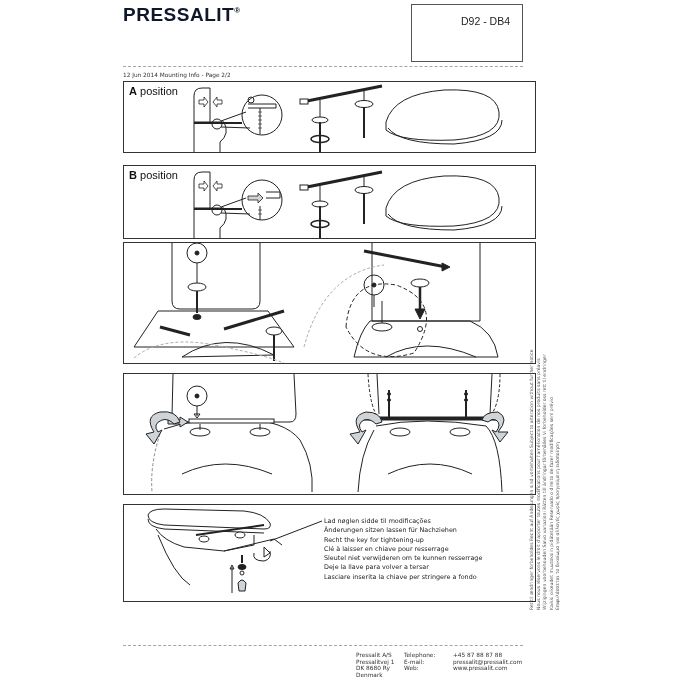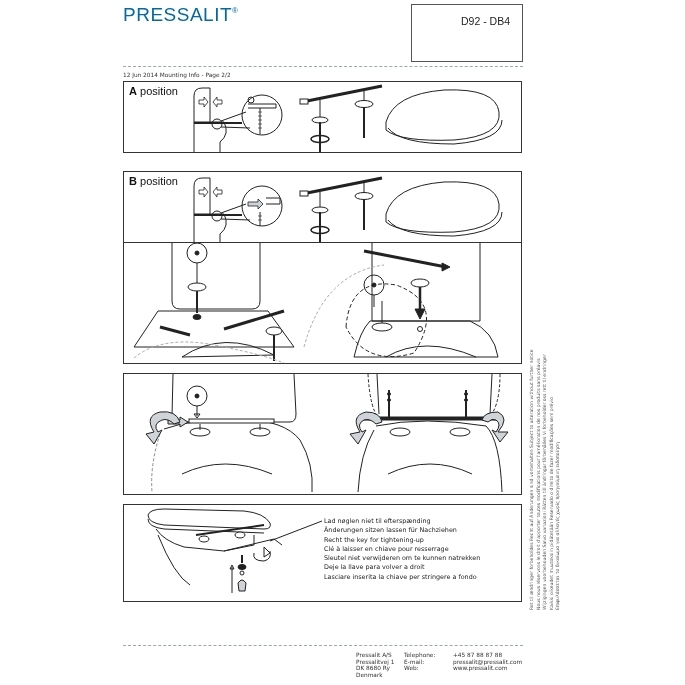--- a/index.html
+++ b/index.html
@@ -1,27 +1,27 @@
 <!DOCTYPE html>
 <html><head>
 <meta charset="utf-8">
 <style>
   html, body { margin:0; padding:0; background:#ffffff; }
   body { width:685px; height:685px; position:relative; overflow:hidden;
          font-family:"DejaVu Sans", sans-serif; color:#222; }
   .abs { position:absolute; }
   .logo { left:123px; top:4px; font-family:"Liberation Sans", sans-serif;
-          font-size:19px; letter-spacing:0.5px; color:#0369a1; font-weight:normal;text-align:right; }
+          font-size:19px; letter-spacing:0.5px; color:#0f172a; font-weight:bold;text-align:right; }
   .logo sup { font-size:8px; vertical-align:top; position:relative; top:2px; }
   .model-box { left:411px; top:4px; width:110px; height:56px; border:1px solid #555; }
   .model-box span { position:absolute; left:7px; top:10px; font-size:10.5px;
                     font-family:"Liberation Sans", sans-serif; color:#222;padding-left:42px; }
   .dotline { left:123px; width:400px; height:0; border-top:1px dashed #9aa; }
   .header-line { left:123px; top:72px; font-size:5.8px; color:#333; }
-  .panel { left:123px; width:397px; border:1.3px solid #333; background:#fff; overflow:hidden; }
+  .panel { left:123px; width:397px; border:1.3px solid #333; background:#fff; overflow:hidden;padding-left:14px; }
   .panel svg { position:absolute; left:0; top:0; }
   .panel-label { position:absolute; left:5px; top:3px; font-size:11px;
                  font-family:"Liberation Sans", sans-serif; color:#111; }
   .panel-label b { font-weight:bold; }
   .instr { position:absolute; left:200px; top:12px; font-size:6.4px; line-height:9.3px; color:#222; }
   .instr div { white-space:nowrap; }
   .vert { left:529px; top:610px; width:410px; height:34px; transform-origin:0 0;
           transform:rotate(-90deg); font-size:4.6px; line-height:6.6px; color:#555; }
   .vert div { white-space:nowrap; overflow:hidden; }
   .footer { top:652px; font-size:5.8px; line-height:6.6px; color:#333; }
@@ -65,21 +65,21 @@
     <ellipse cx="196" cy="57" rx="9" ry="3.5" stroke-width="1.6"></ellipse>
     <line x1="240" y1="8" x2="240" y2="20"></line>
     <ellipse cx="240" cy="22" rx="9" ry="3.5" fill="#fff"></ellipse>
     <line x1="240" y1="25" x2="240" y2="56" stroke-width="2"></line>
 
     <path d="M262 40 Q270 12 320 8 Q372 6 375 30 Q378 54 330 58 Q276 60 262 48 Z"></path>
     <path d="M264 46 Q276 62 330 62 Q378 58 378 38"></path>
   </svg>
 </div>
 
-<div class="abs panel" style="top:171px;height:72px;">
+<div class="abs panel" style="top:165px;height:72px;">
   <div class="panel-label"><b>B</b> <span>position</span></div>
   <svg width="397" height="72" viewBox="0 0 397 72" fill="none" stroke="#222" stroke-width="1">
     <path d="M70 72 L70 42 L100 42 Q106 54 96 62 L96 72"></path>
     <path d="M70 42 L70 14 Q70 6 78 6 L86 6 L86 42"></path>
     <line x1="70" y1="43" x2="118" y2="43" stroke-width="2"></line>
     <path d="M75 18 h5 l0 -3 l4 5 l-4 5 l0 -3 h-5z M98 18 h-5 l0 -3 l-4 5 l4 5 l0 -3 h5z" stroke-width="0.8"></path>
     <circle cx="93" cy="44" r="5"></circle>
     <line x1="97" y1="41" x2="122" y2="32"></line>
     <line x1="97" y1="47" x2="126" y2="48"></line>
     <circle cx="138" cy="34" r="20"></circle>
@@ -189,26 +189,26 @@
     <path d="M130 48 Q128 56 140 56 Q148 54 146 46"></path>
     <path d="M140 42 l6 6 l-6 4z" fill="#fff"></path>
     <line x1="118" y1="50" x2="118" y2="58" stroke-width="2"></line>
     <ellipse cx="118" cy="62" rx="4" ry="2.5" fill="#222"></ellipse>
     <circle cx="118" cy="68" r="2"></circle>
     <path d="M114 78 q4 -6 8 0 l-1 8 l-6 0z" fill="#cfd4d8"></path>
     <line x1="108" y1="62" x2="108" y2="88"></line>
     <path d="M106 64 l2 -4 l2 4z"></path>
   </svg>
   <div class="instr">
-    <div>Lad nøglen niet til efterspænding</div>
+    <div>Lad nøglen sidde til modificações</div>
     <div>Änderungen sitzen lassen für Nachziehen</div>
     <div>Recht the key for tightening-up</div>
     <div>Clé à laisser en chiave pour resserrage</div>
-    <div>Sleutel niet verwijderen om te kunnen natrekken</div>
-    <div>Deje la llave para volver a droit</div>
+    <div>Sleutel niet verwijderen om te kunnen resserrage</div>
+    <div>Deje la llave para volver a tersar</div>
     <div>Lasciare inserita la chiave per stringere a fondo</div>
   </div>
 </div>
 
 <div class="abs vert">
   <div>Ret til ændringer forbeholdes   Recht auf Änderungen sind vorbehalten   Subject to alteration without further notice</div>
   <div>Nous nous réservons le droit d'apporter toutes modifications pour l'amélioration de nos produits sans préavis</div>
   <div>Wijzigingen voorbehouden   Salvo variazioni   Rätten till ändringar förbehålles   Vi forbeholder oss rett til endringer</div>
   <div>Kaikki oikeudet muutoksiin pidätetään   Reservado o direito de fazer modificações sem prévio</div>
   <div>Επιφυλάσσεται το δικαίωμα για αλλαγές χωρίς προηγούμενη ειδοποίηση</div>

